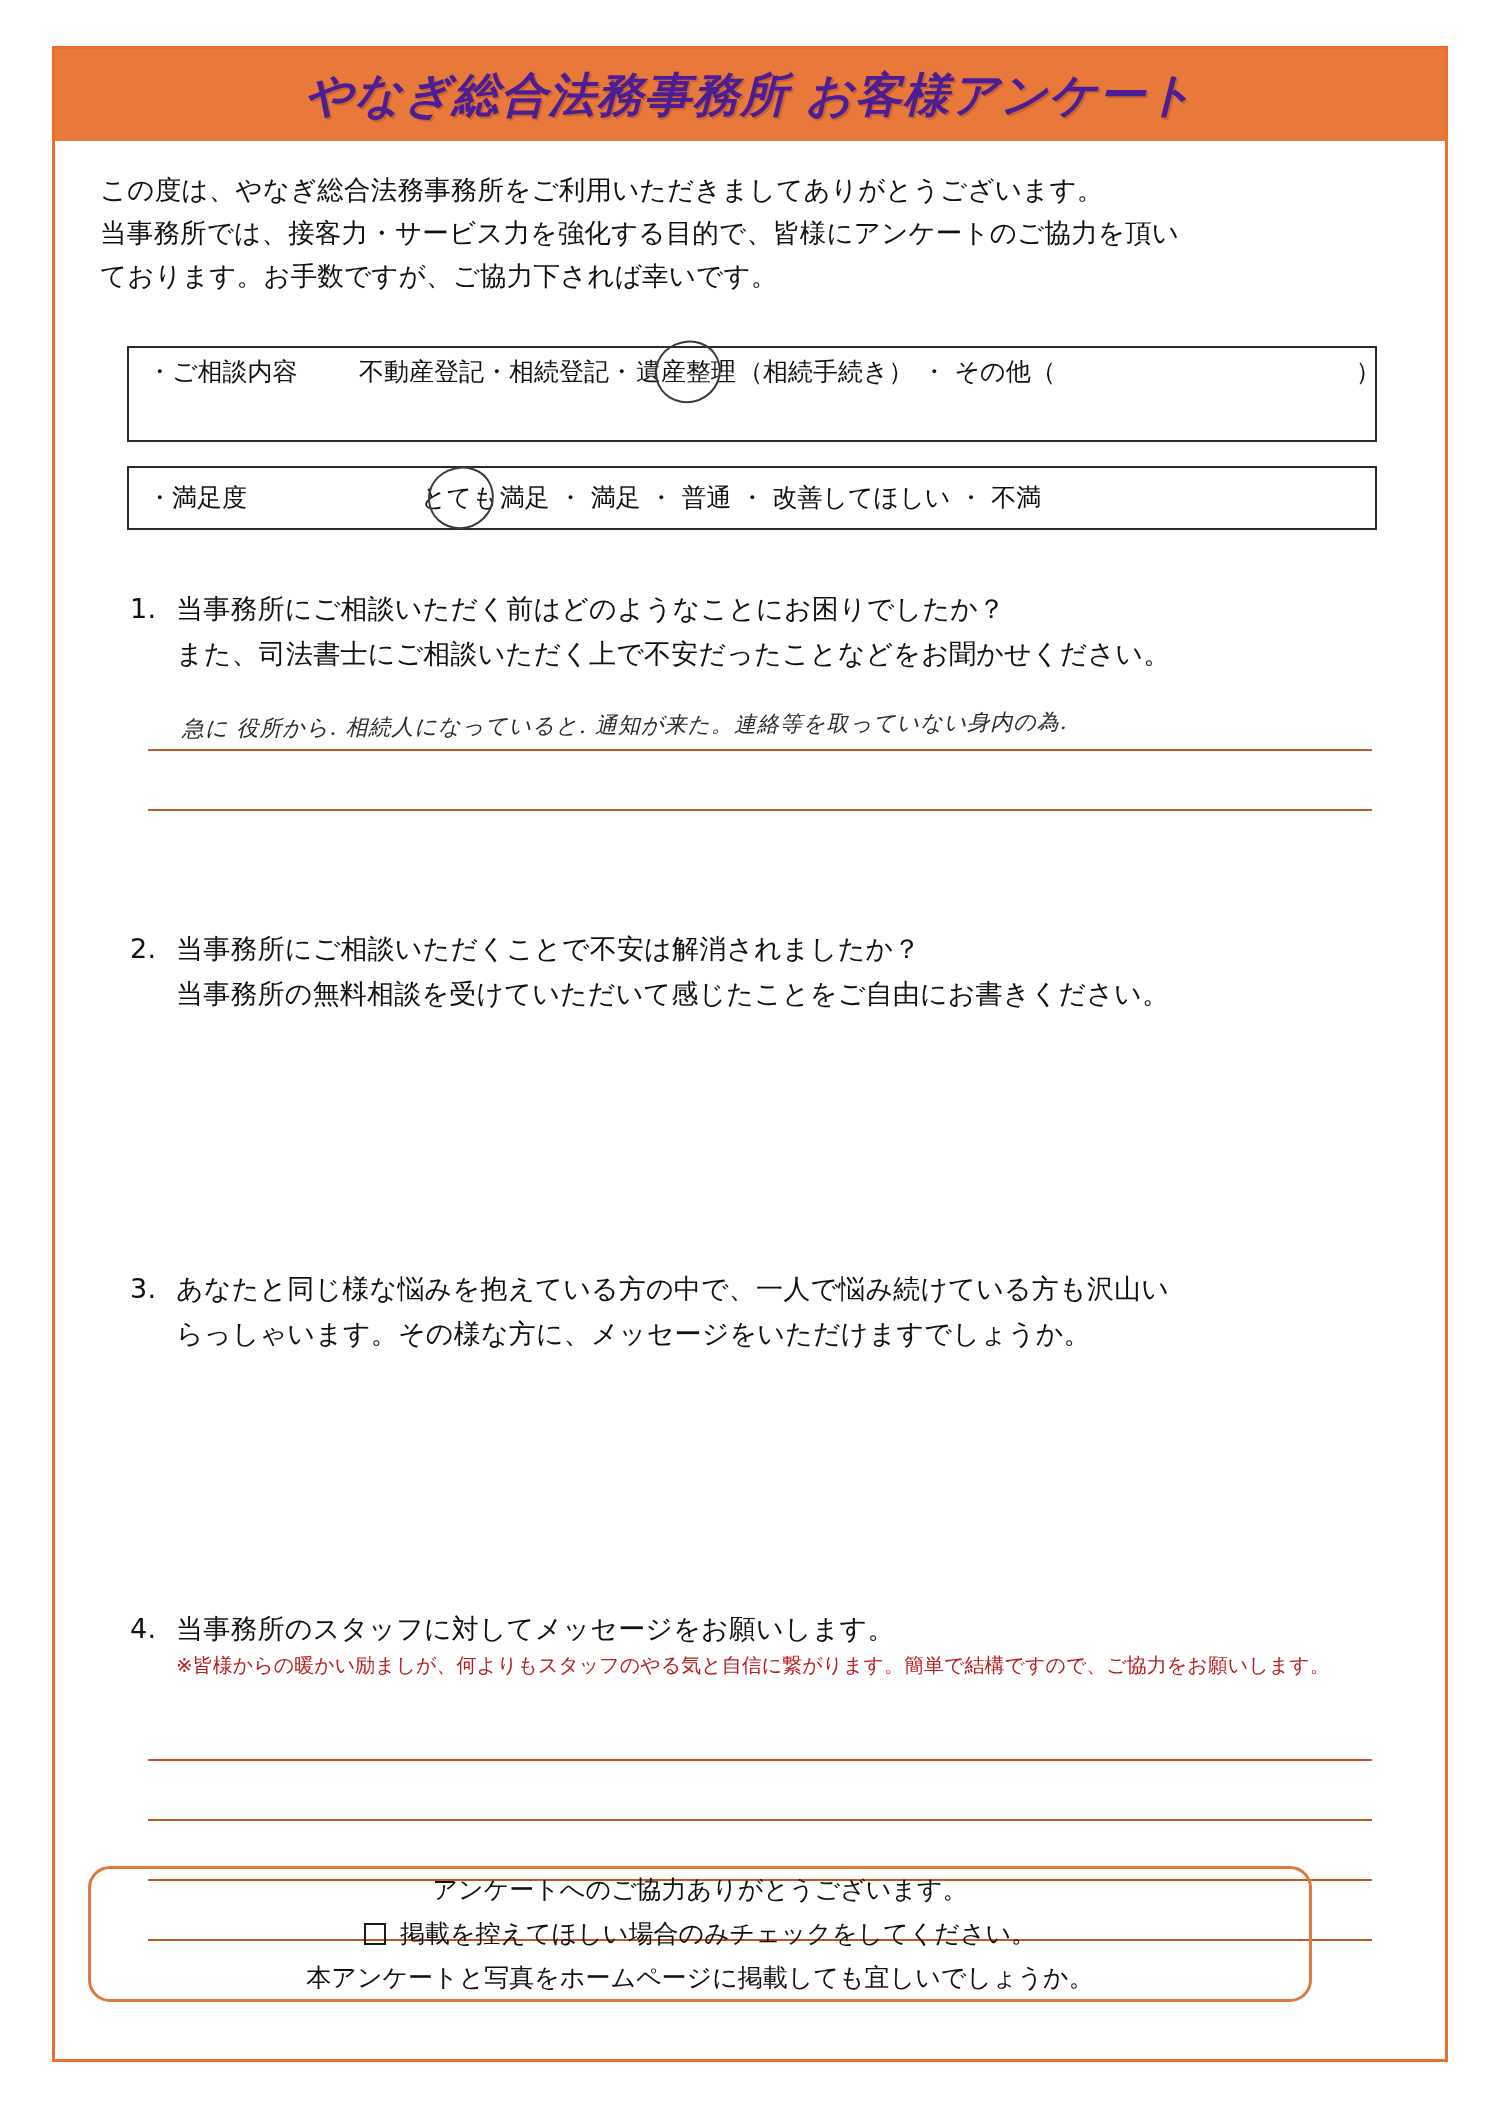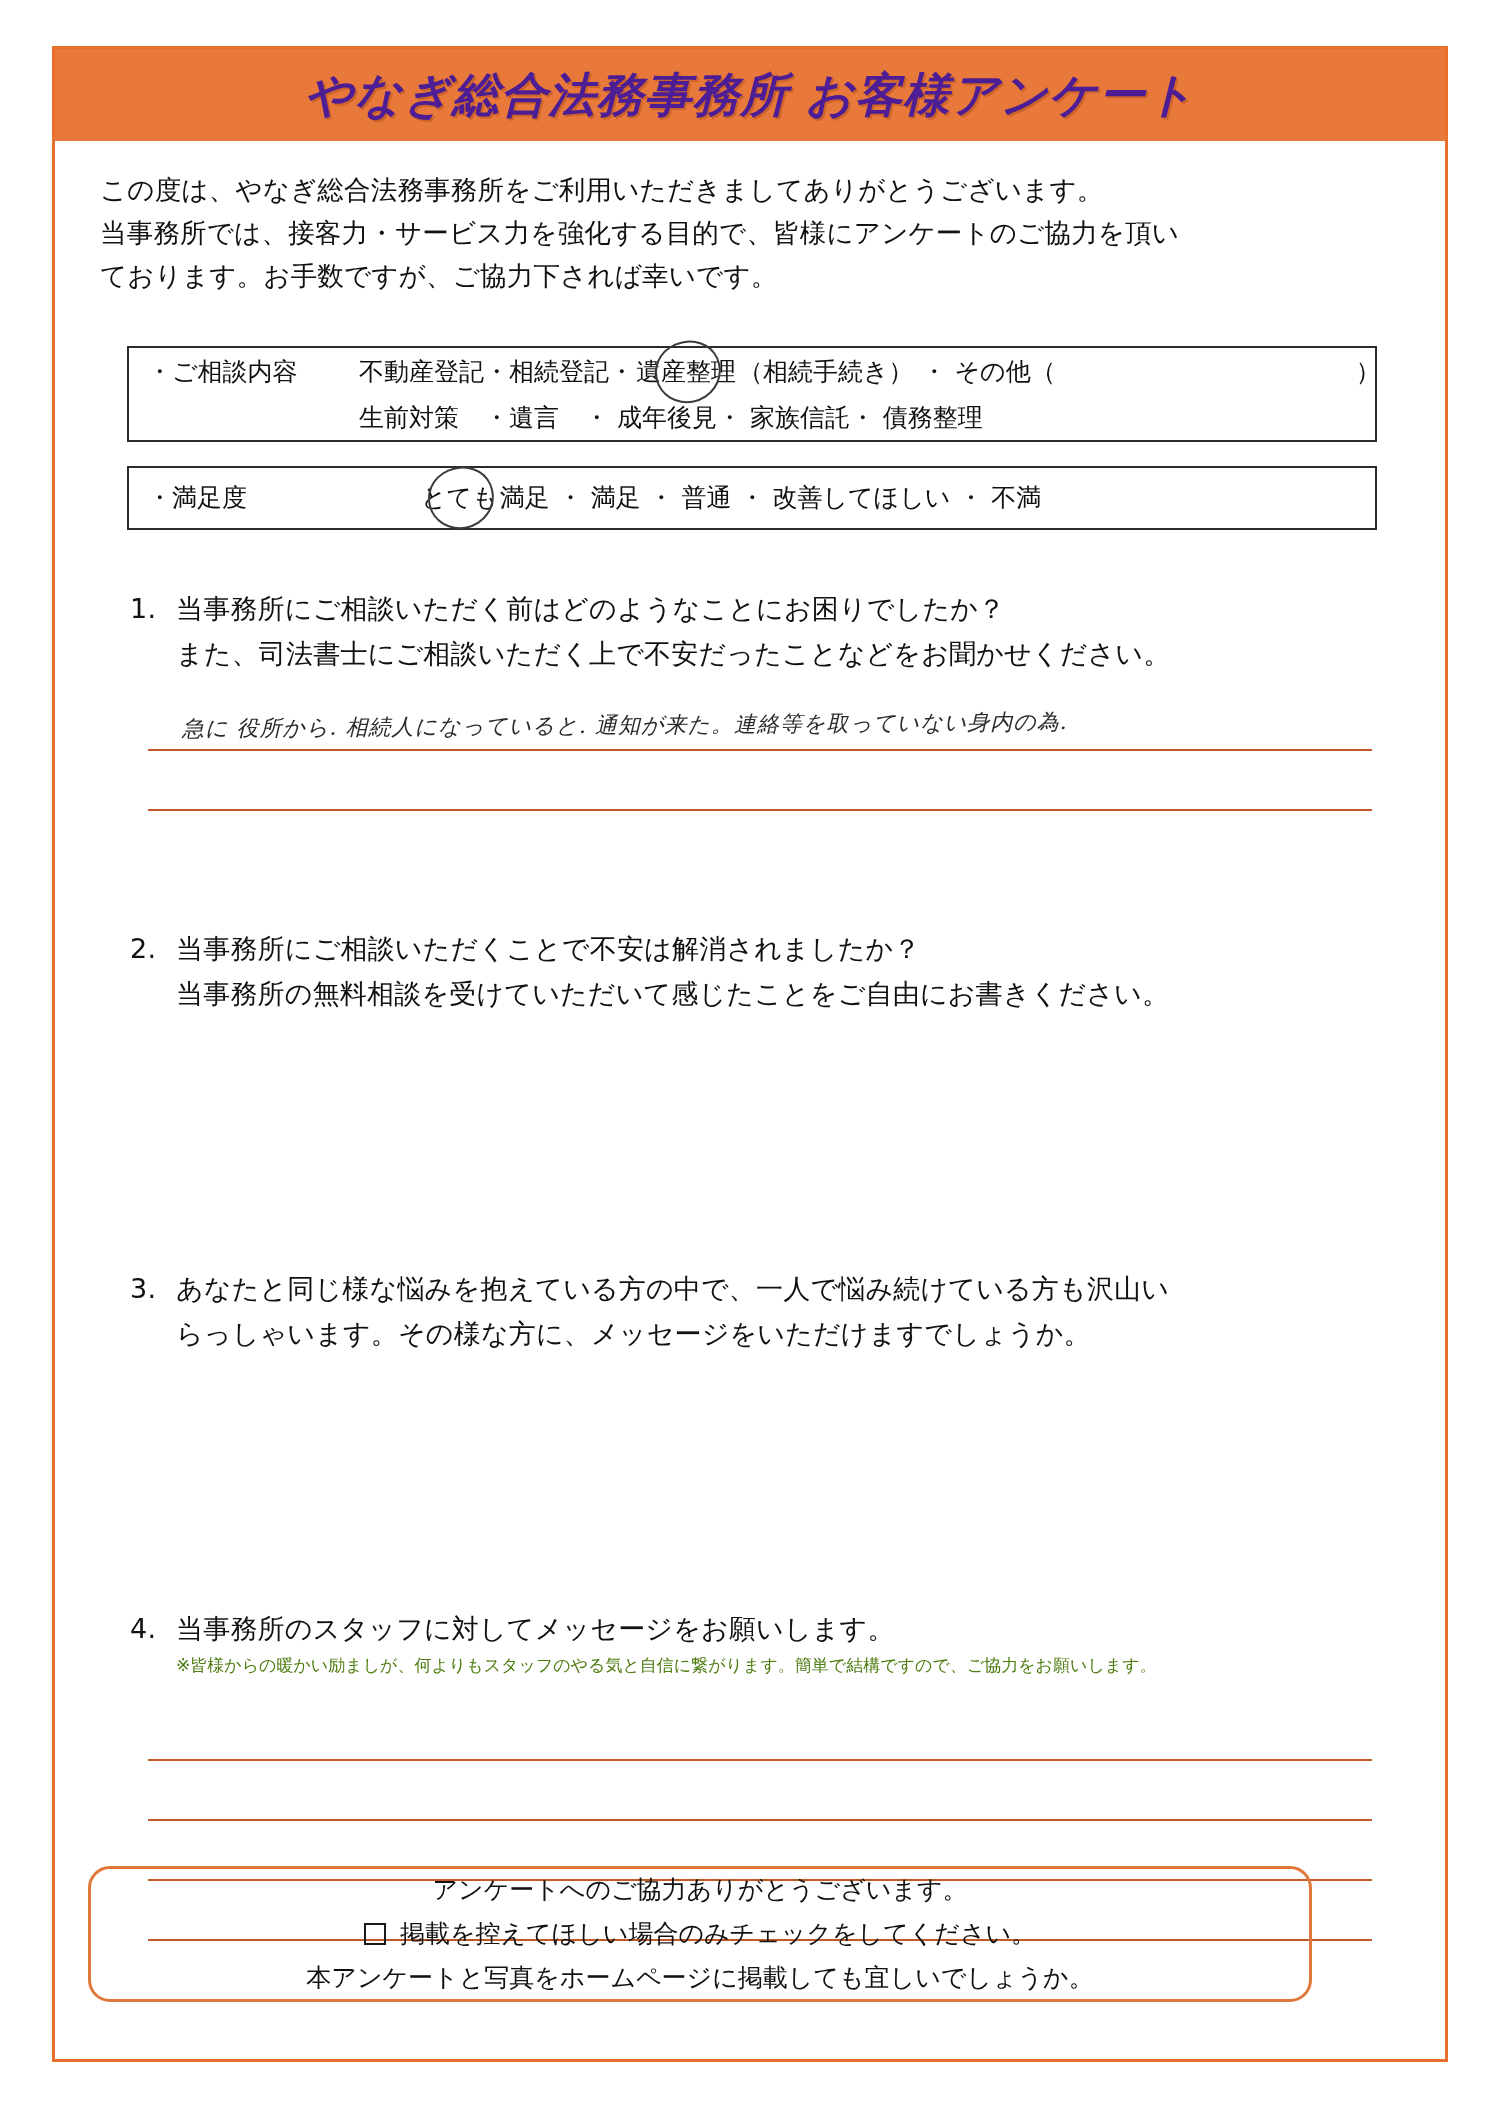--- a/index.html
+++ b/index.html
@@ -138,23 +138,23 @@
     letter-spacing: 0.2px;
   }
   .qnum {
     flex: 0 0 46px;
     text-align: left;
     font-size: 27px;
   }
   .qtext { flex: 1 1 auto; }
   .qtext div { white-space: nowrap; }
   .qnote {
-    font-size: 17px;
+    font-size: 20px;
     line-height: 28px;
-    color: #4d7c0f;
+    color: #b91c1c;
     padding-left: 46px;
     white-space: nowrap;
   }
   
   .lines { position: absolute; left: 96px; width: 1224px; }
   .ruled {
     position: relative;
     height: 58px;
     border-bottom: 2.5px solid #c25a25;
   }
@@ -220,24 +220,20 @@
       <div>この度は、やなぎ総合法務事務所をご利用いただきましてありがとうございます。</div>
       <div>当事務所では、接客力・サービス力を強化する目的で、皆様にアンケートのご協力を頂い</div>
       <div>ております。お手数ですが、ご協力下されば幸いです。</div>
     </div>
 
     <div class="optbox" id="box-topic">
       <div class="optrow" style="height:48px;">
         <span class="opt-label">・ご相談内容</span>
         <span class="opt-items"><span>不動産登記・相続登記・</span><span class="circled">遺産整理</span><span>（相続手続き） ・ その他（</span><span class="blank-paren" style="display:inline-block;width:300px;"></span><span>）</span></span>
       </div>
-      <div class="optrow" style="height:44px;">
-        <span class="opt-label"></span>
-        <span class="opt-items">生前対策　・遺言　・ 成年後見・ 家族信託・ 債務整理</span>
-      </div>
     </div>
 
     <div class="optbox" id="box-satis">
       <div class="optrow" style="height:60px;">
         <span class="opt-label">・満足度</span>
         <span class="opt-items" style="padding-left:60px;"><span class="circled">とても</span><span>満足 ・ 満足 ・ 普通 ・ 改善してほしい ・ 不満</span></span>
       </div>
     </div>
 
     <div class="qblock" style="top:540px;">

